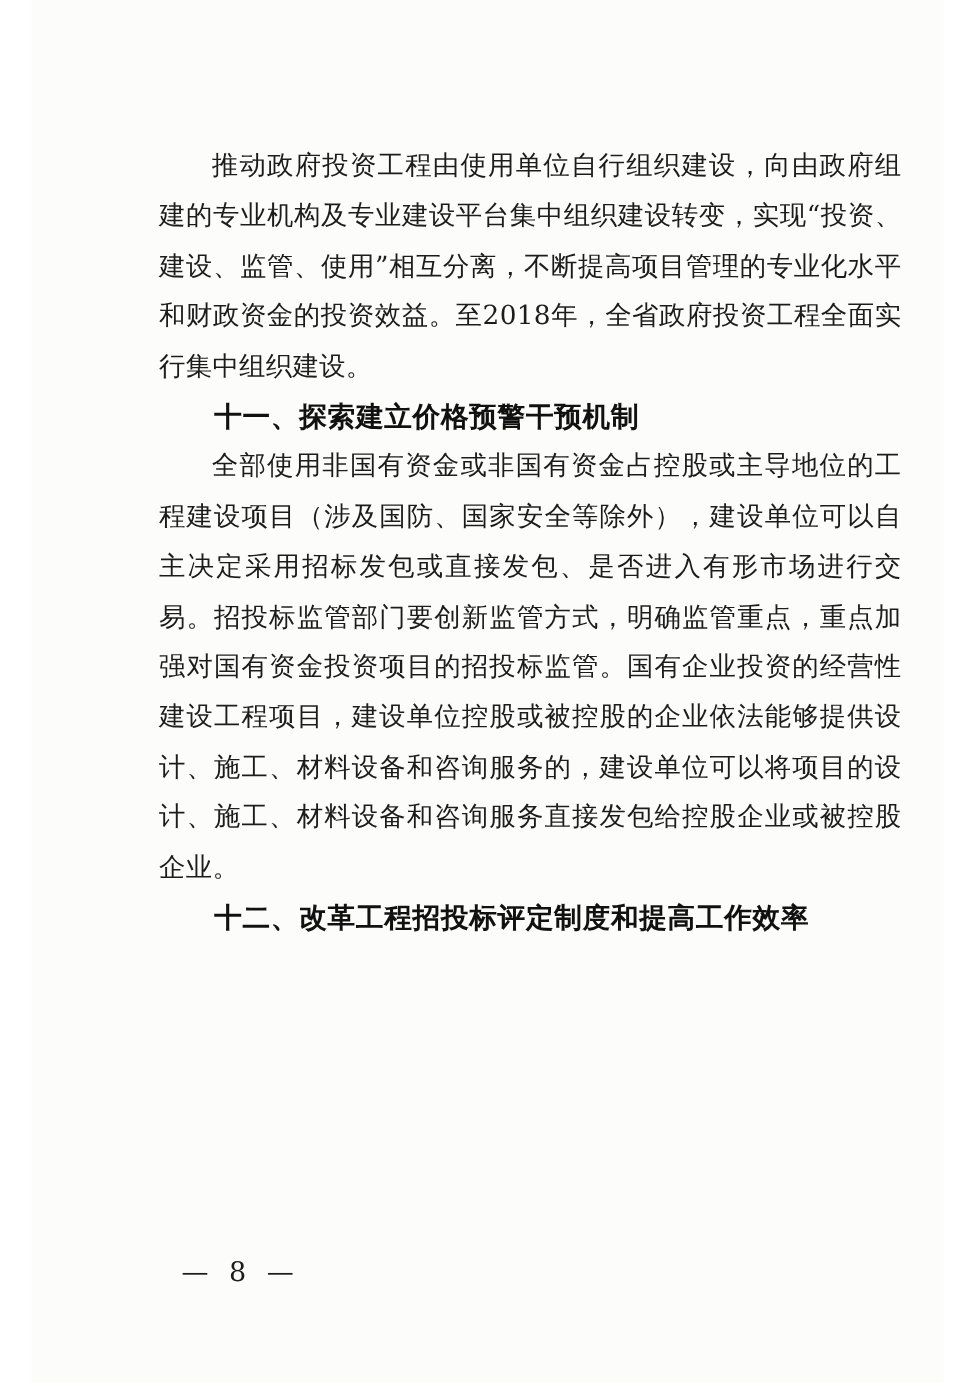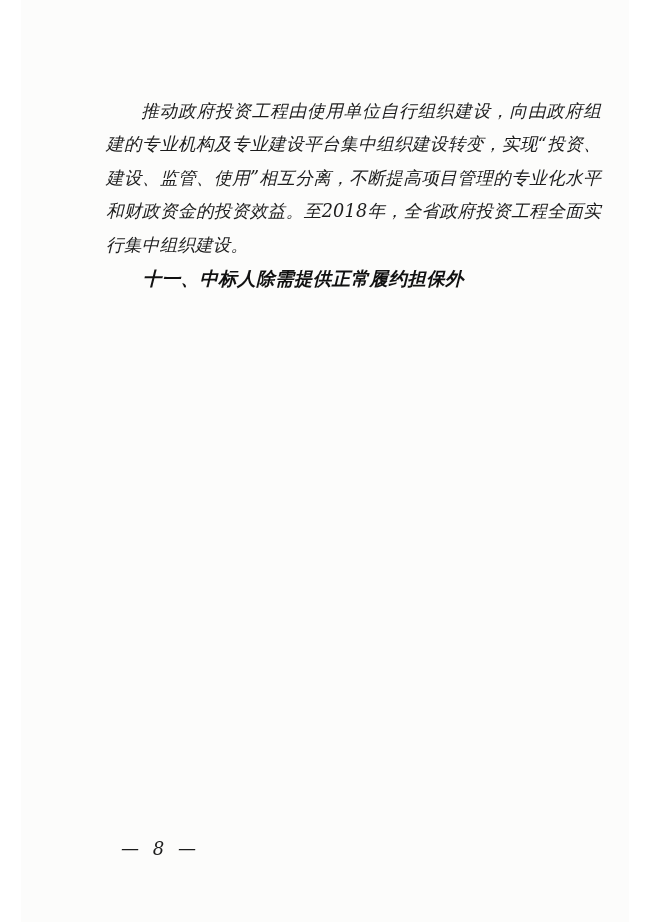--- a/index.html
+++ b/index.html
@@ -8,21 +8,20 @@
     background: #ffffff;
   }
   .page {
     position: relative;
     width: 608px;
     height: 922px;
     margin: 0 auto;
     background: #fcfcfb;
     overflow: hidden;
     color: #1c1c1c;
-    font-style: italic;
   }
   .content {
     position: absolute;
     left: 85px;
     top: 95px;
     width: 495px;
     font-family: "DejaVu Serif", "Liberation Serif", serif;
     font-size: 17.6px;
     line-height: 33.4px;
     text-align: justify;
@@ -51,16 +50,18 @@
     color: #1c1c1c;
     white-space: nowrap;
   }
 </style>
 </head>
 <body>
 
 <div class="page">
   <div class="content">
     <p class="para">推动政府投资工程由使用单位自行组织建设，向由政府组建的专业机构及专业建设平台集中组织建设转变，实现“投资、建设、监管、使用”相互分离，不断提高项目管理的专业化水平和财政资金的投资效益。至2018年，全省政府投资工程全面实行集中组织建设。</p>
-    <p class="heading">十一、中标人除需提供正常履约担保外</p>
+    <p class="heading">十一、探索建立价格预警干预机制</p>
+    <p class="para">全部使用非国有资金或非国有资金占控股或主导地位的工程建设项目（涉及国防、国家安全等除外），建设单位可以自主决定采用招标发包或直接发包、是否进入有形市场进行交易。招投标监管部门要创新监管方式，明确监管重点，重点加强对国有资金投资项目的招投标监管。国有企业投资的经营性建设工程项目，建设单位控股或被控股的企业依法能够提供设计、施工、材料设备和咨询服务的，建设单位可以将项目的设计、施工、材料设备和咨询服务直接发包给控股企业或被控股企业。</p>
+    <p class="heading">十二、改革工程招投标评定制度和提高工作效率</p>
   </div>
   <div class="page-number">— 8 —</div>
 </div>
 
 </body></html>

